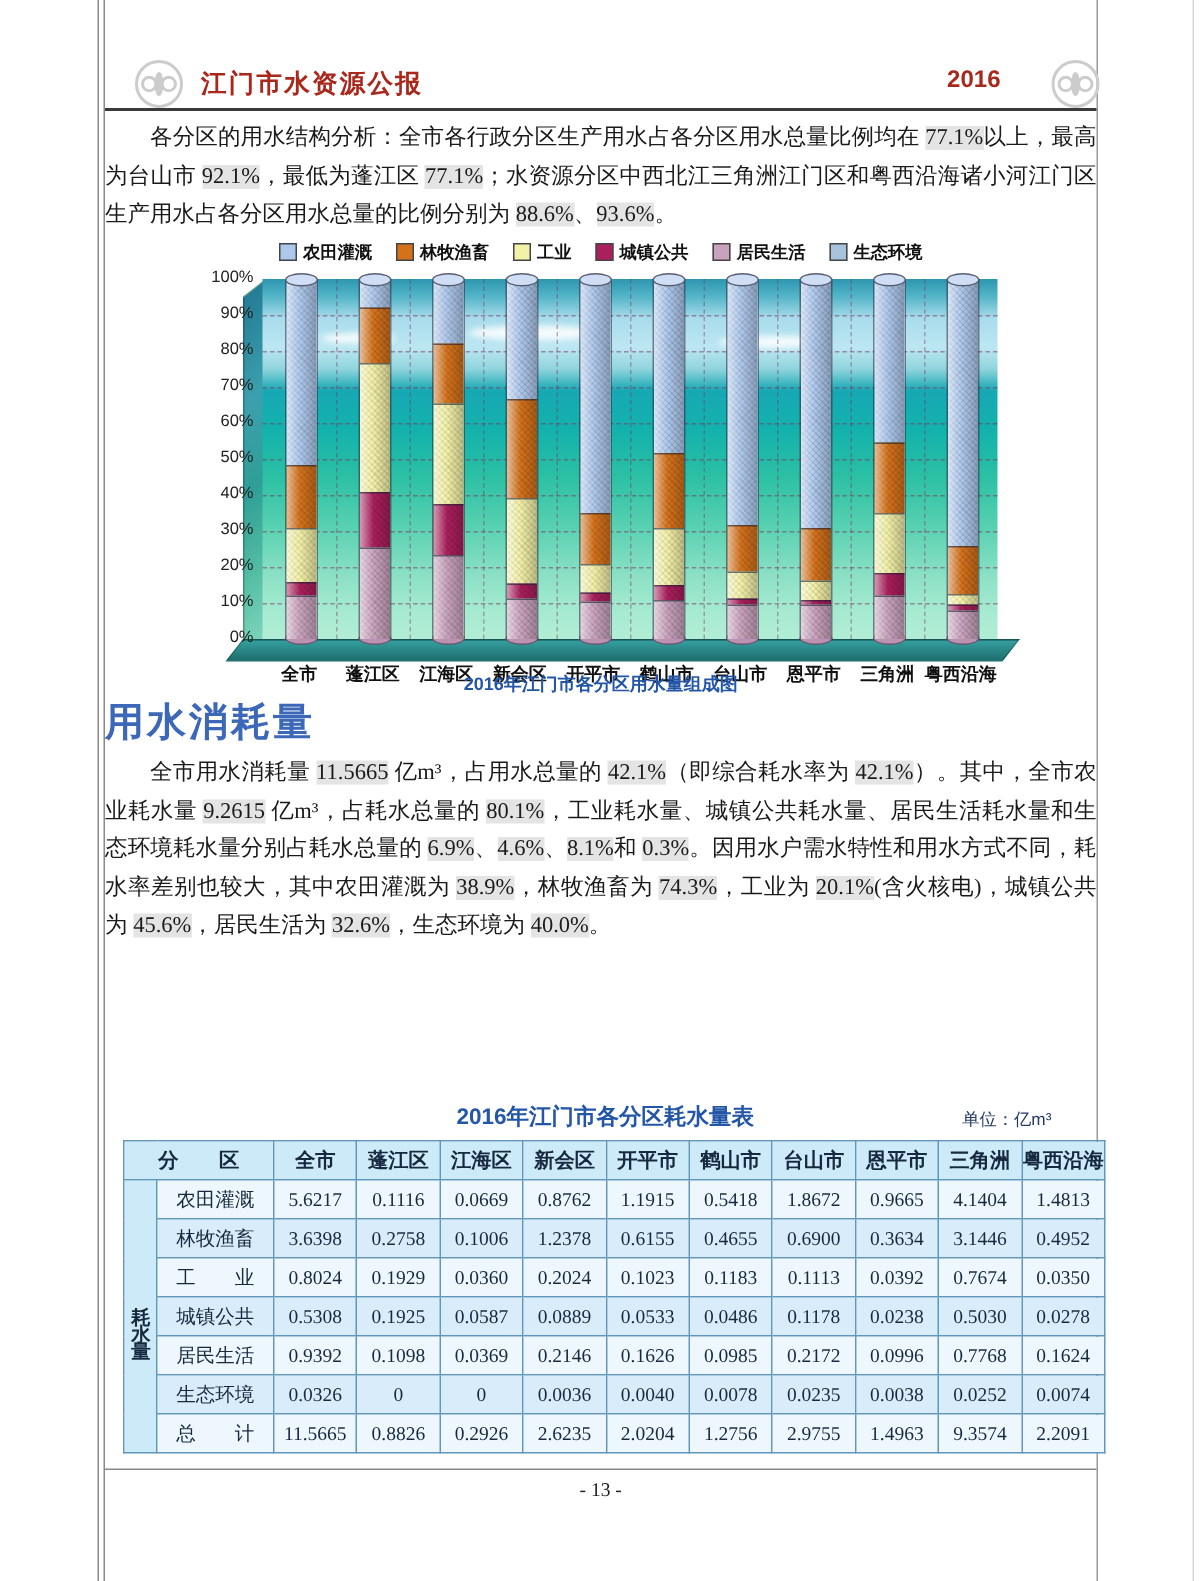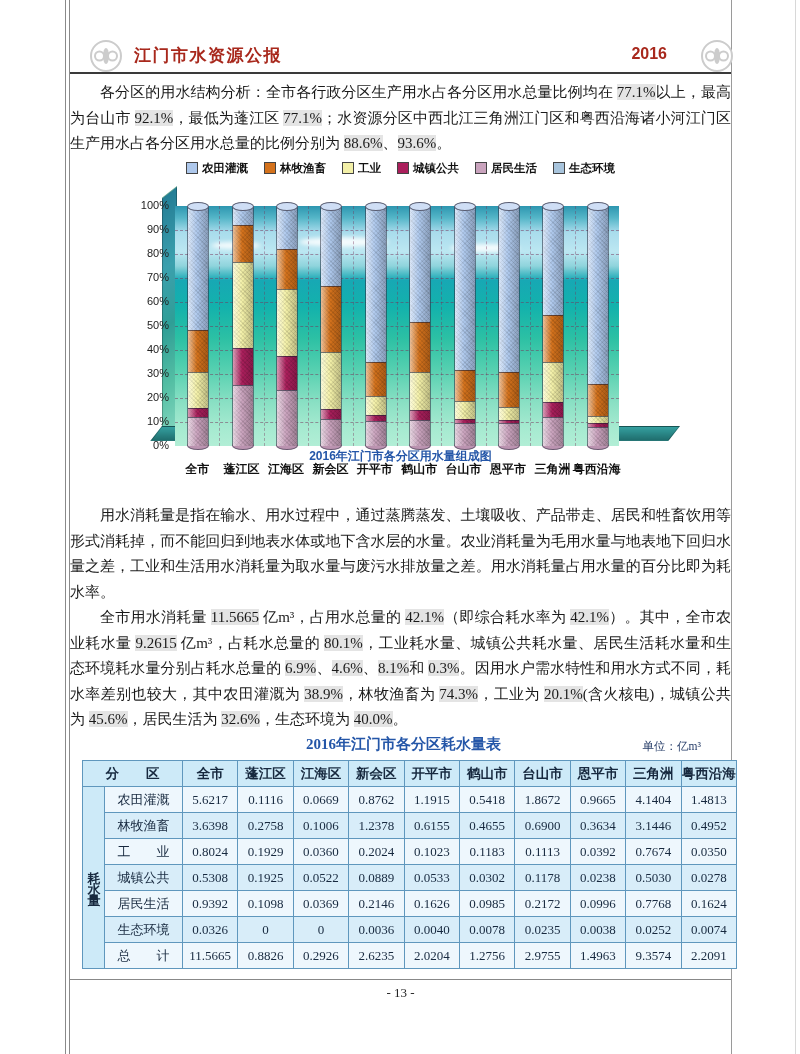--- a/index.html
+++ b/index.html
@@ -31,24 +31,24 @@
   .nshade{background:#e4e4e4;}
 
   
   .chart-block{position:absolute;top:160px;left:0;width:661px;height:312px;}
   .legend{position:absolute;top:0;left:0;width:100%;height:16px;display:flex;
     justify-content:center;gap:16px;align-items:center;}
   .lg-item{display:flex;align-items:center;gap:4px;}
   .lg-swatch{width:10px;height:10px;border:1px solid #444;display:inline-block;}
   .lg-label{font-size:11.5px;color:#111;font-weight:bold;}
   .plot-wrap{position:absolute;top:26px;left:105px;width:490px;height:240px;}
-  .plot{position:absolute;left:0;top:0;width:444px;height:240px;
+  .plot{position:absolute;left:0;top:0;width:490px;height:240px;
     background:linear-gradient(180deg,#2d96b0 0%,#55b6c8 5%,#a9dcec 11%,#bce7f2 19%,
       #8fd4dc 25%,#17a8b4 31%,#13b2ac 42%,#2cc0a4 55%,#55d0b0 68%,#8ae0c4 82%,
-      #a5ead0 92%,#b2eed6 100%);margin-top:20px;}
+      #a5ead0 92%,#b2eed6 100%);}
   .wall{position:absolute;left:-13px;top:0;width:13px;height:240px;
     transform:skewY(-38deg);transform-origin:right center;
     background:linear-gradient(180deg,#247d95,#3ba0ae 30%,#2f9e96 55%,#55bfa4 80%,#7fd4bc);
     border:1px solid rgba(0,0,0,.25);}
   .floor{position:absolute;left:-13px;top:240px;width:516px;height:13px;
     background:linear-gradient(180deg,#35a0a0,#1f6e6e);
     transform:skewX(-38deg);transform-origin:top center;border:1px solid rgba(0,0,0,.25);}
   .cloud{position:absolute;background:rgba(255,255,255,.85);border-radius:50%;
     filter:blur(2px);z-index:1;}
   .c1{left:28%;top:13%;width:90px;height:10px;}
@@ -74,21 +74,21 @@
   .chart-title{position:absolute;top:288px;left:0;width:100%;text-align:center;
     font-size:12px;font-weight:bold;color:#2456a8;}
 
   
   .sec-head{position:absolute;top:464px;left:0;margin:0;font-size:26px;font-weight:bold;
     color:#3d68b8;letter-spacing:2px;}
   .paras{position:absolute;top:503px;left:0;width:661px;}
 
   
   .table-block{position:absolute;top:735px;left:0;width:667px;}
-  .table-title-row{position:relative;height:22px;font-family:Liberation Serif, serif;}
+  .table-title-row{position:relative;height:22px;}
   .table-title{position:absolute;left:0;right:0;text-align:center;font-size:15px;
     font-weight:bold;color:#2456a8;}
   .table-unit{position:absolute;right:36px;top:4px;font-size:11.5px;color:#233a66;}
   .ctable{margin-left:12px;margin-top:3px;width:655px;border-collapse:collapse;
     table-layout:fixed;font-family:"Liberation Serif","DejaVu Serif",serif;}
   .ctable th,.ctable td{border:1px solid #5f97bd;height:25px;text-align:center;
     font-size:13px;color:#17293f;padding:0;overflow:hidden;}
   .ctable thead th{background:#cdeaf8;font-weight:bold;font-size:13.5px;
     font-family:"Liberation Sans","DejaVu Sans",sans-serif;}
   .side{background:#cdeaf8;writing-mode:vertical-lr;text-orientation:upright;
@@ -310,23 +310,23 @@
             <div class="seg" style="height: 0%; background-color: rgb(168, 196, 220);"></div>
             <div class="cap"></div>
             <div class="bcap"></div>
           </div>
           <div class="xlab" style="left: calc(95% - 32px);">粤西沿海</div>
         </div>
     </div>
     <div class="chart-title">2016年江门市各分区用水量组成图</div>
   </section>
 
+  <h2 class="sec-head">用水消耗量</h2>
 
   <div class="paras">
-    <p class="body-text">用水消耗量是指在输水、用水过程中，通过蒸腾蒸发、土壤吸收、产品带走、居民和牲畜饮用等形式消耗掉，而不能回归到地表水体或地下含水层的水量。农业消耗量为毛用水量与地表地下回归水量之差，工业和生活用水消耗量为取水量与废污水排放量之差。用水消耗量占用水量的百分比即为耗水率。</p>
     <p class="body-text">全市用水消耗量 <span class="nshade">11.5665</span> 亿m³，占用水总量的 <span class="nshade">42.1%</span>（即综合耗水率为 <span class="nshade">42.1%</span>）。其中，全市农业耗水量 <span class="nshade">9.2615</span> 亿m³，占耗水总量的 <span class="nshade">80.1%</span>，工业耗水量、城镇公共耗水量、居民生活耗水量和生态环境耗水量分别占耗水总量的 <span class="nshade">6.9%</span>、<span class="nshade">4.6%</span>、<span class="nshade">8.1%</span>和 <span class="nshade">0.3%</span>。因用水户需水特性和用水方式不同，耗水率差别也较大，其中农田灌溉为 <span class="nshade">38.9%</span>，林牧渔畜为 <span class="nshade">74.3%</span>，工业为 <span class="nshade">20.1%</span>(含火核电)，城镇公共为 <span class="nshade">45.6%</span>，居民生活为 <span class="nshade">32.6%</span>，生态环境为 <span class="nshade">40.0%</span>。</p>
   </div>
 
   <div class="table-block">
     <div class="table-title-row">
       <div class="table-title">2016年江门市各分区耗水量表</div>
       <div class="table-unit">单位：亿m³</div>
     </div>
     <table class="ctable">
         <colgroup>
@@ -396,24 +396,24 @@
             <td>0.1183</td>
             <td>0.1113</td>
             <td>0.0392</td>
             <td>0.7674</td>
             <td>0.0350</td>
           </tr>
           <tr class="row-alt">
             <th class="rowlabel">城镇公共</th>
             <td>0.5308</td>
             <td>0.1925</td>
-            <td>0.0522</td>
+            <td>0.0587</td>
             <td>0.0889</td>
             <td>0.0533</td>
-            <td>0.0302</td>
+            <td>0.0486</td>
             <td>0.1178</td>
             <td>0.0238</td>
             <td>0.5030</td>
             <td>0.0278</td>
           </tr>
           <tr class="row-base">
             <th class="rowlabel">居民生活</th>
             <td>0.9392</td>
             <td>0.1098</td>
             <td>0.0369</td>

